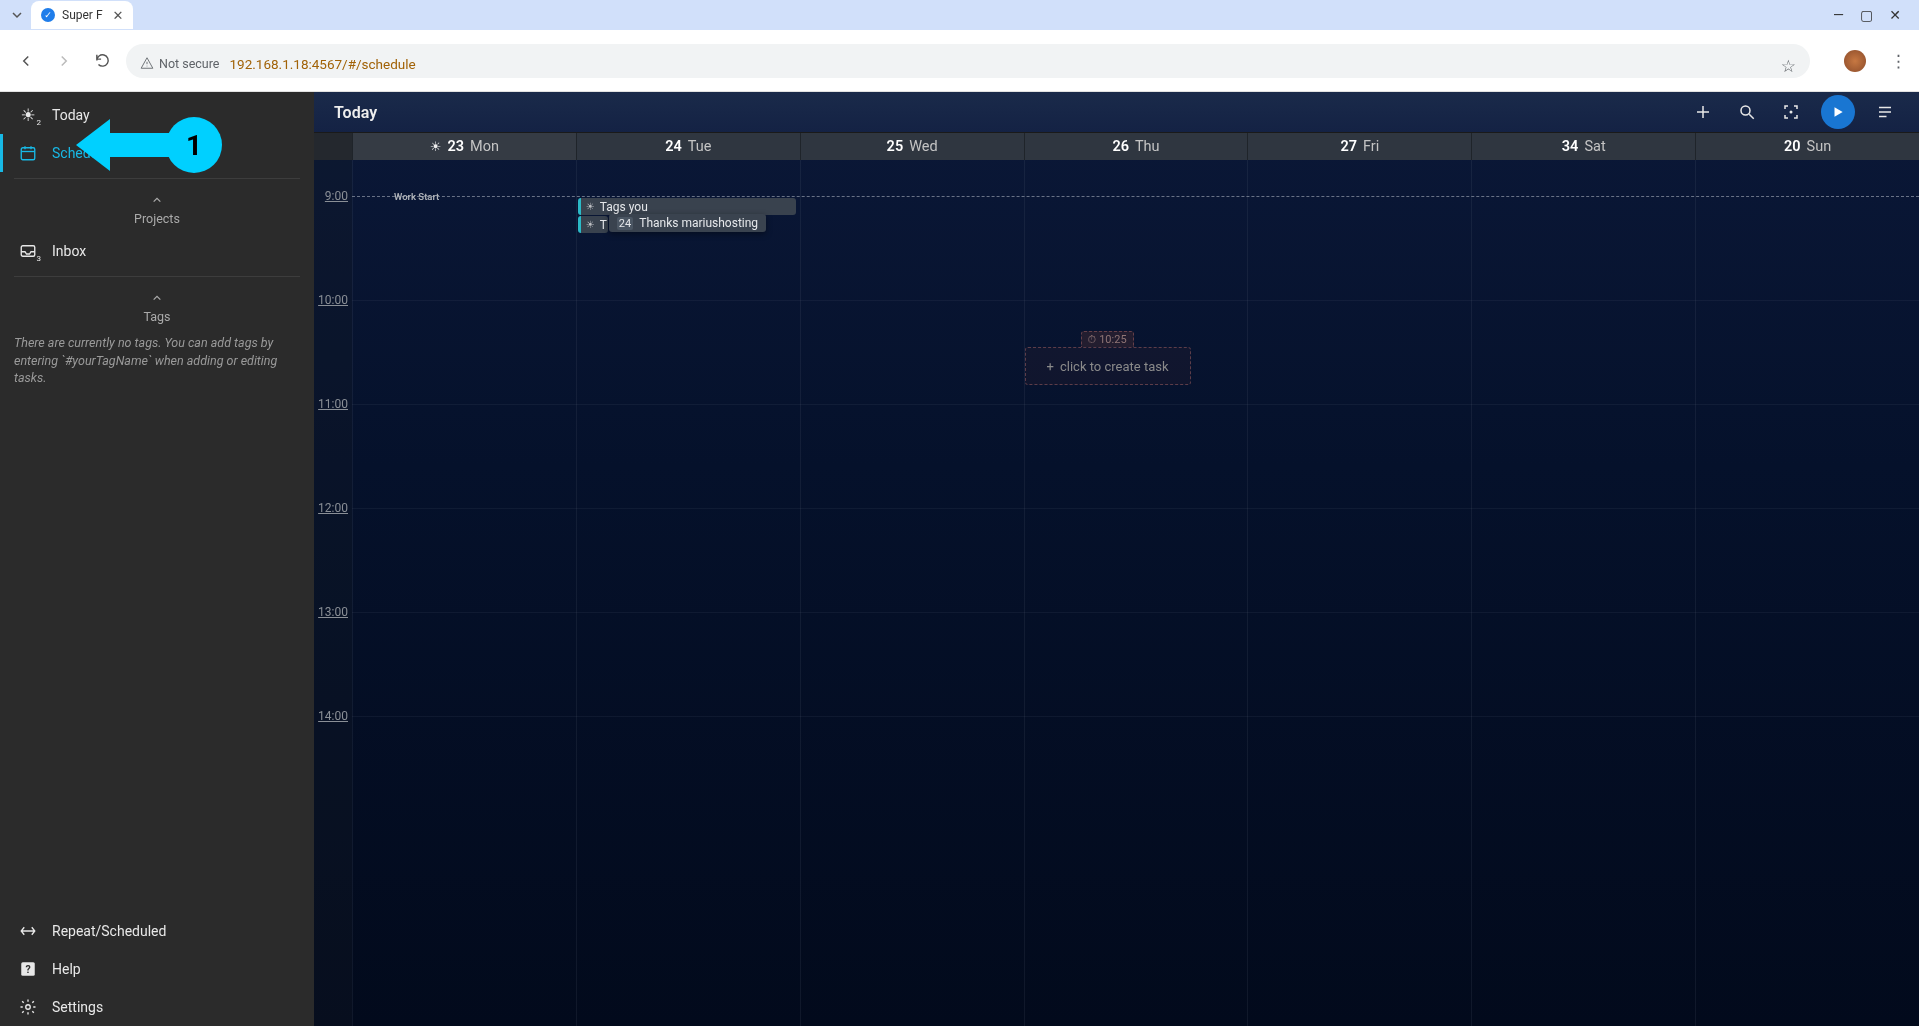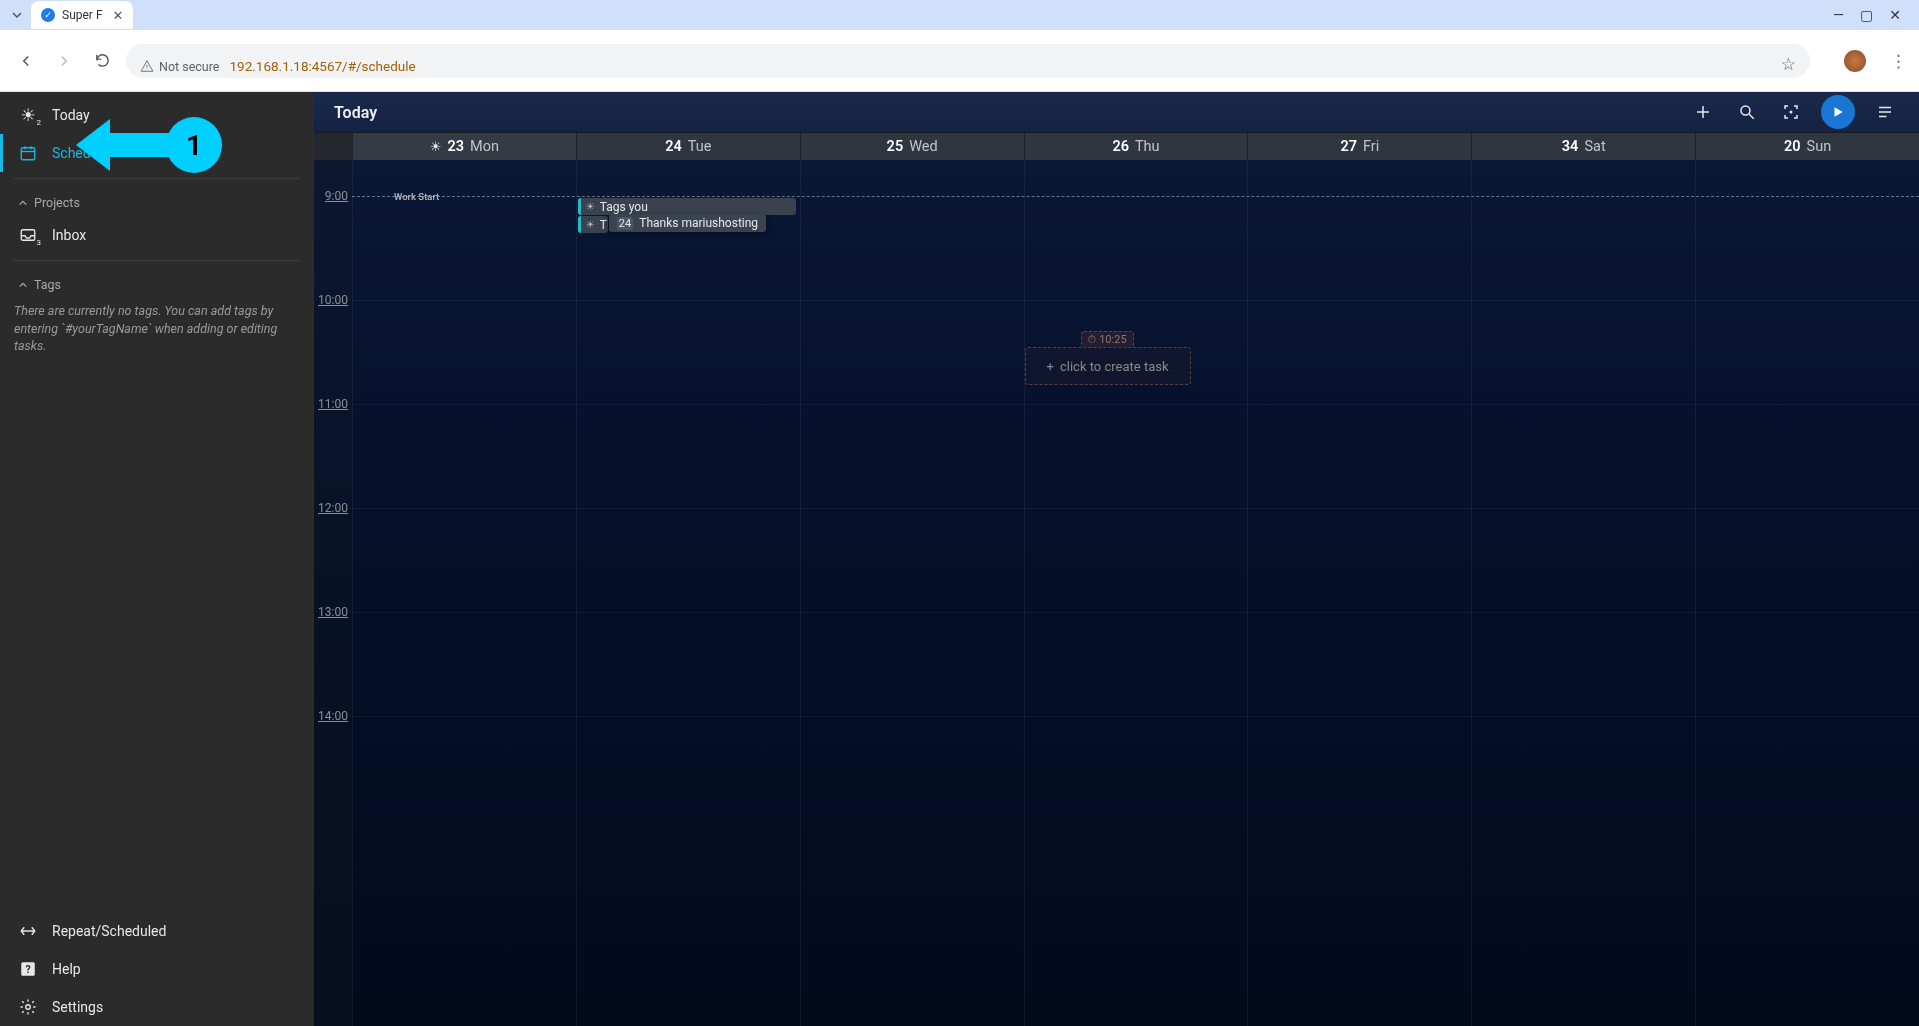--- a/index.html
+++ b/index.html
@@ -11,35 +11,35 @@
 .tab-dropdown { width: 20px; height: 20px; display: flex; align-items: center; justify-content: center; cursor: pointer; }
 .tab { background: #fff; border-radius: 8px 8px 0 0; height: 28px; padding: 0 10px; display: flex; align-items: center; gap: 7px; margin-left: 4px; min-width: 80px; }
 .tab-icon { width: 14px; height: 14px; background: #1f7dea; border-radius: 50%; display: flex; align-items: center; justify-content: center; color: #fff; font-size: 9px; }
 .tab-title { font-size: 12px; color: #333; }
 .tab-close { font-size: 13px; color: #555; cursor: pointer; margin-left: 3px; }
 .window-controls { margin-left: auto; display: flex; gap: 16px; padding-right: 18px; align-items: center; }
 .window-controls span { font-size: 14px; color: #333; cursor: pointer; }
 .addr-bar-row { background: #fff; height: 62px; display: flex; align-items: center; padding: 0 12px; gap: 10px; border-bottom: 1px solid #e2e2e2; }
 .nav-btn { width: 28px; height: 28px; display: flex; align-items: center; justify-content: center; color: #555; cursor: pointer; font-size: 18px; }
 .nav-btn.disabled { color: #bbb; }
-.addr-bar { flex: 1; background: #f1f3f4; border-radius: 20px; height: 34px; display: flex; align-items: flex-end; padding: 4px 14px; gap: 10px; font-size: 13.5px; color: #555; }
+.addr-bar { flex: 1; background: #f1f3f4; border-radius: 20px; height: 34px; display: flex; align-items: flex-start; padding: 12px 14px; gap: 10px; font-size: 13.5px; color: #555; }
 .addr-security { display: flex; align-items: center; gap: 5px; color: #5f6368; font-size: 12.5px; }
 .addr-url { color: #a16207; }
 .star-icon { color: #5f6368; font-size: 17px; margin-left: auto; cursor: pointer; }
 .profile-dot { width: 22px; height: 22px; border-radius: 50%; background: radial-gradient(circle, #c77842, #8b4b2a); margin-left: 24px; cursor: pointer; }
 .menu-dots { font-size: 17px; color: #5f6368; margin-left: 14px; cursor: pointer; }
 
 
 .app { display: flex; height: calc(1026px - 92px); }
 .sidebar { width: 314px; background: #2b2b2b; color: #e8e8e8; display: flex; flex-direction: column; padding-top: 4px; }
 .side-item { display: flex; align-items: center; gap: 14px; padding: 9px 18px; font-size: 14px; cursor: pointer; position: relative; }
 .side-item.active { color: #18b9e6; border-left: 3px solid #18b9e6; padding-left: 15px; }
 .side-item .icon { width: 20px; height: 20px; display: flex; align-items: center; justify-content: center; font-size: 17px; position: relative; }
 .side-item .badge { position: absolute; bottom: -2px; right: -3px; font-size: 8px; background: #2b2b2b; }
-.side-section { padding: 10px 18px 6px; font-size: 12.5px; color: #aaa; display: flex; align-items: center; gap: 6px; cursor: pointer; }
+.side-section { padding: 10px 18px 6px; font-size: 12.5px; color: #aaa; display: flex; align-items: center; gap: 6px; cursor: pointer; flex-direction: column; }
 .side-divider { height: 1px; background: #3d3d3d; margin: 6px 14px; }
 .side-info { padding: 4px 14px; font-size: 12.5px; font-style: italic; color: #9a9a9a; line-height: 1.4; }
 .side-spacer { flex: 1; }
 
 
 .annotation { position: absolute; left: 110px; top: 117px; display: flex; align-items: center; z-index: 100; }
 .arrow-body { width: 60px; height: 24px; background: #00d0ff; position: relative; }
 .arrow-head { width: 0; height: 0; border-top: 26px solid transparent; border-bottom: 26px solid transparent; border-right: 34px solid #00d0ff; position: absolute; left: -34px; top: -14px; }
 .circle-num { width: 56px; height: 56px; border-radius: 50%; background: #00d0ff; color: #000; font-size: 28px; font-weight: bold; display: flex; align-items: center; justify-content: center; margin-left: -4px; }
 

